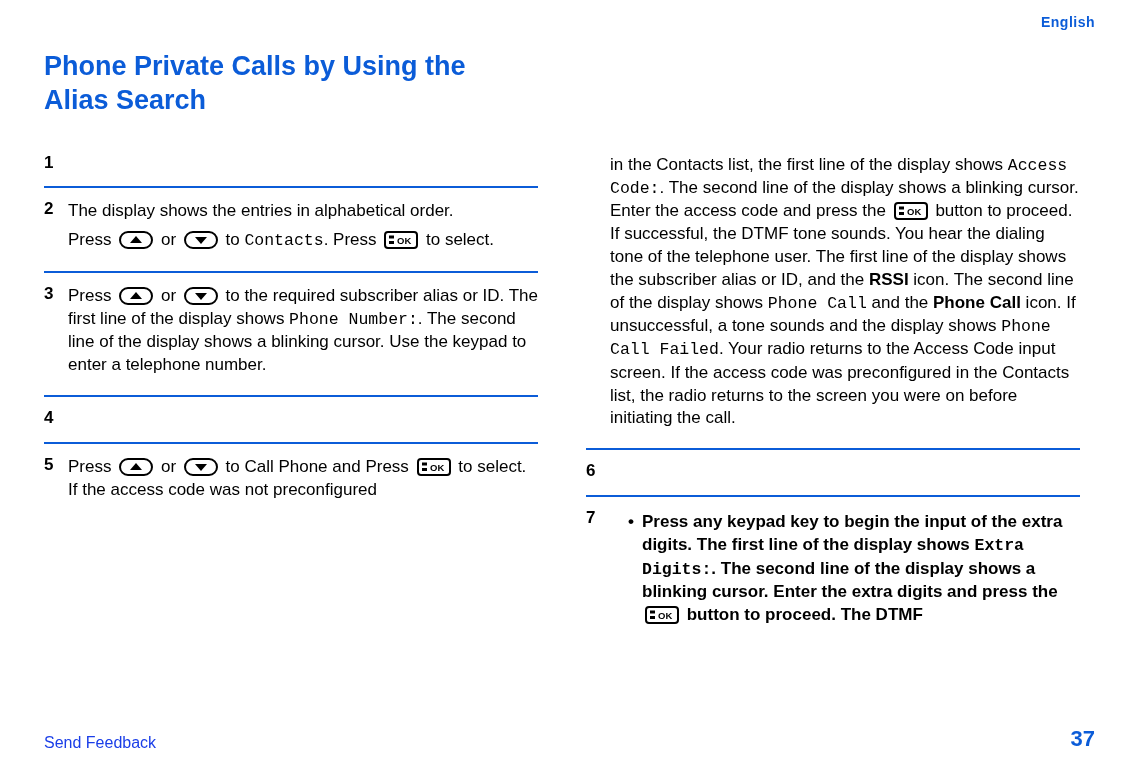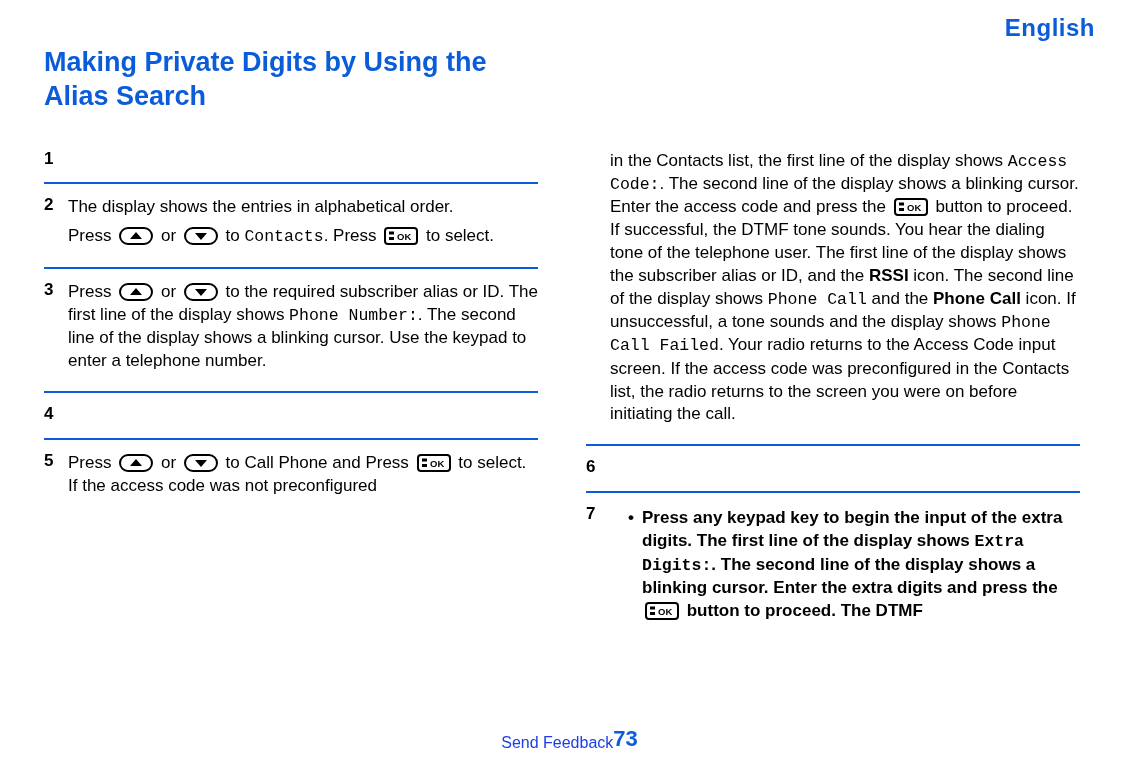--- a/index.html
+++ b/index.html
@@ -1,35 +1,35 @@
 <!DOCTYPE html>
 <html><head>
 <meta charset="utf-8">
 <style>
   * { box-sizing: border-box; margin: 0; padding: 0; }
   html, body { width: 1131px; height: 762px; font-family: Arial, Helvetica, sans-serif; background: #fff; color: #000; }
   .page { width: 1131px; height: 762px; padding: 14px 36px 10px 44px; display: flex; flex-direction: column; }
-  .topbar { text-align: right; color: #0b5cd8; font-size: 24px; font-weight: bold; letter-spacing: 0.5px; margin-bottom: 4px; }
+  .topbar { text-align: right; color: #0b5cd8; font-size: 14px; font-weight: bold; letter-spacing: 0.5px; margin-bottom: 20px; }
   .title { color: #0b5cd8; font-size: 27px; font-weight: bold; line-height: 1.25; margin-bottom: 24px; max-width: 480px; }
   .columns { display: flex; gap: 48px; flex: 1; }
   .col { width: 494px; font-size: 17px; line-height: 1.35; }
   .step { display: flex; padding: 8px 0 12px 0; }
   .step + .step { border-top: 2px solid #0b5cd8; }
   .step.nobordertop { border-top: none; }
   .num { width: 24px; flex-shrink: 0; font-weight: bold; font-size: 17px; padding-top: 2px; }
   .body { flex: 1; }
   .body p { margin: 4px 0 6px 0; }
   .mono { font-family: "Courier New", monospace; font-size: 16.5px; letter-spacing: 0px; }
   .bold { font-weight: bold; }
   .icon { display: inline-block; vertical-align: -4px; margin: 0 3px; }
   .icon svg { display: block; }
   .bulletlist { padding-left: 18px; margin-top: 6px; font-weight: bold; }
   .bulletlist li { margin-bottom: 4px; list-style: none; position: relative; padding-left: 14px; }
   .bulletlist li::before { content: "•"; position: absolute; left: 0; top: 0; }
-  .footer { display: flex; justify-content: center; align-items: flex-end; margin-top: auto; padding-top: 6px; }
+  .footer { display: flex; justify-content: space-between; align-items: flex-end; margin-top: auto; padding-top: 6px; }
   .feedback { color: #1a3ee8; font-size: 16px; cursor: pointer; }
   .pagenum { color: #0b5cd8; font-size: 22px; font-weight: bold; }
 </style>
 </head>
 <body>
 
 <svg width="0" height="0" style="position:absolute">
   <defs>
     <g id="svg-ok">
       <rect x="1" y="1" width="32" height="16" rx="3" fill="none" stroke="#000" stroke-width="2"></rect>
@@ -45,21 +45,21 @@
       <rect x="1" y="1" width="32" height="16" rx="8" fill="none" stroke="#000" stroke-width="2"></rect>
       <polygon points="17,13 11,6 23,6" fill="#000"></polygon>
     </g>
   </defs>
 </svg>
 
 <div class="page">
 
   <div class="topbar">English</div>
 
-  <div class="title">Making Private Digits by Using the Alias Search</div>
+  <div class="title">Phone Private Calls by Using the Alias Search</div>
 
   <div class="columns">
 
     <div class="col">
 
       <div class="step nobordertop">
         <div class="num">1</div>
       </div>
 
       <div class="step">
@@ -161,16 +161,16 @@
           </ul>
         </div>
       </div>
 
     </div>
 
   </div>
 
   <div class="footer">
     <span class="feedback">Send Feedback</span>
-    <span class="pagenum">73</span>
+    <span class="pagenum">37</span>
   </div>
 
 </div>
 
 </body></html>

